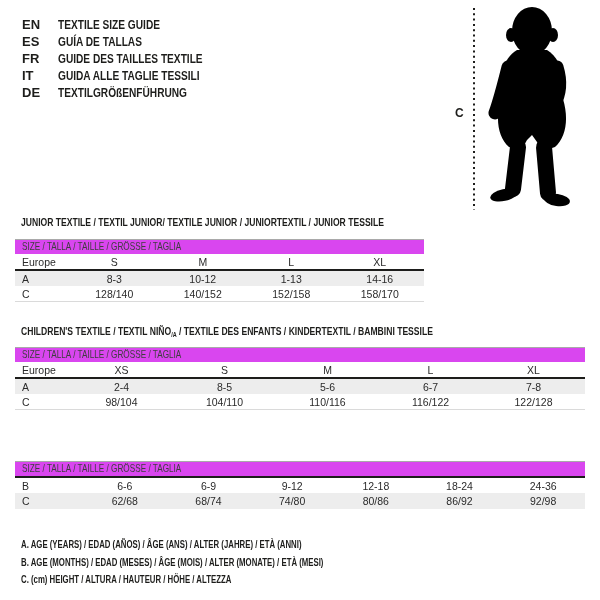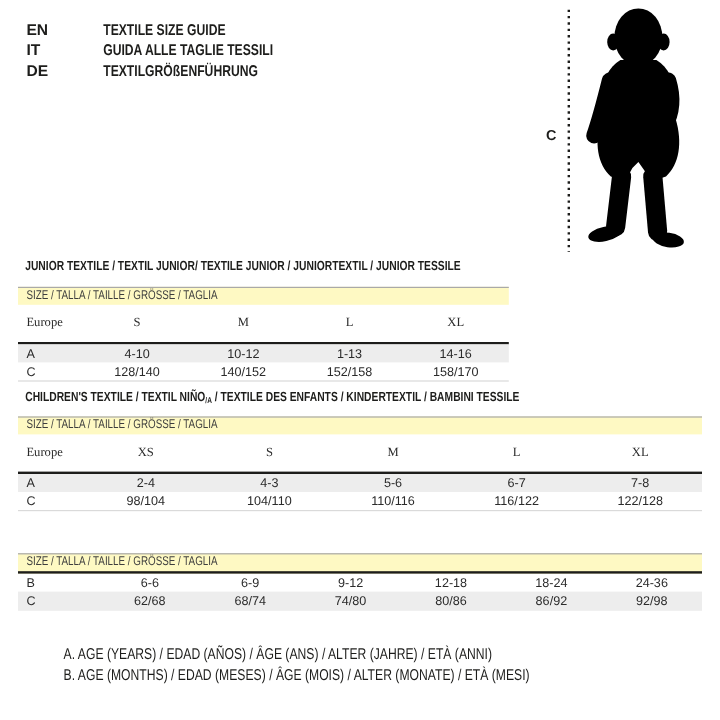--- a/index.html
+++ b/index.html
@@ -5,64 +5,72 @@
   * { margin:0; padding:0; box-sizing:border-box; }
   html,body { width:600px; height:600px; }
   body {
     position:relative; overflow:hidden; background:#ffffff;
     font-family:"Liberation Sans", sans-serif; color:#1d1d1b;
   }
   .scx { display:inline-block; transform:scaleX(0.78); transform-origin:0 50%; white-space:nowrap; }
 
   
   .lang-list { position:absolute; top:16px; left:22px; }
-  .lang-row { display:flex; height:17px; align-items:center; font-weight:bold; font-size:13px;gap:28px; }
+  .lang-row { display:flex; height:17px; align-items:center; font-weight:bold; font-size:13px; }
   .lang-code { width:36px; flex:0 0 36px; }
 
   
   .dotted-line { position:absolute; left:472px; top:8px; }
   .c-label { position:absolute; left:455px; top:106px; font-weight:bold; font-size:12px; }
   .baby { position:absolute; left:477px; top:3px; }
 
   
   .sec-title { position:absolute; left:21px; font-weight:bold; font-size:11px; line-height:15px; }
   .sub { font-size:7px; vertical-align:-2px; }
 
   
   .tbl { position:absolute; left:15px; }
   .size-bar {
-    height:15px; background:#fef9c3; border-top:1px solid #a9a9a9;
+    height:15px; background:#d946ef; border-top:1px solid #a9a9a9;
     color:#3e3e3e; font-size:10.5px; line-height:13px; padding-left:7px;
   }
   .size-bar.rule-below { height:17px; border-bottom:2px solid #1d1d1b; }
   .t-row { display:grid; align-items:center; font-size:10.5px; color:#2b2b2b; }
   .t-row > span { text-align:center; }
   .t-row > span:first-child { text-align:left; padding-left:7px; }
   .cols4 { grid-template-columns:55px repeat(4,1fr); }
   .cols5 { grid-template-columns:55px repeat(5,1fr); }
   .cols6 { grid-template-columns:68px repeat(6,1fr); }
-  .euro-row { height:33px; border-bottom:2px solid #1d1d1b;font-family:Liberation Serif, serif; }
+  .euro-row { height:17px; border-bottom:2px solid #1d1d1b; }
   .data-row { height:15px; }
   .data-row.tall { height:16px; }
   .shaded { background:#ededed; }
   .last-rule { border-bottom:1px solid #dadada; }
 
   
-  .footnotes { position:absolute; left:21px; top:536px; font-weight:normal; font-size:13px;margin-left:32px; }
+  .footnotes { position:absolute; left:21px; top:536px; font-weight:bold; font-size:10px; }
   .footnotes .fn-line { height:17.5px; line-height:17.5px; }
 </style>
 </head>
 <body>
 
 <div>
 
   <div class="lang-list">
     <div class="lang-row">
       <span class="lang-code">EN</span>
       <span class="scx">TEXTILE SIZE GUIDE</span>
+    </div>
+    <div class="lang-row">
+      <span class="lang-code">ES</span>
+      <span class="scx">GUÍA DE TALLAS</span>
+    </div>
+    <div class="lang-row">
+      <span class="lang-code">FR</span>
+      <span class="scx">GUIDE DES TAILLES TEXTILE</span>
     </div>
     <div class="lang-row">
       <span class="lang-code">IT</span>
       <span class="scx">GUIDA ALLE TAGLIE TESSILI</span>
     </div>
     <div class="lang-row">
       <span class="lang-code">DE</span>
       <span class="scx">TEXTILGRÖßENFÜHRUNG</span>
     </div>
   </div>
@@ -96,21 +104,21 @@
     </div>
     <div class="t-row cols4 euro-row">
       <span>Europe</span>
       <span>S</span>
       <span>M</span>
       <span>L</span>
       <span>XL</span>
     </div>
     <div class="t-row cols4 data-row shaded">
       <span>A</span>
-      <span>4-10</span>
+      <span>8-3</span>
       <span>10-12</span>
       <span>1-13</span>
       <span>14-16</span>
     </div>
     <div class="t-row cols4 data-row tall last-rule">
       <span>C</span>
       <span>128/140</span>
       <span>140/152</span>
       <span>152/158</span>
       <span>158/170</span>
@@ -128,21 +136,21 @@
       <span>Europe</span>
       <span>XS</span>
       <span>S</span>
       <span>M</span>
       <span>L</span>
       <span>XL</span>
     </div>
     <div class="t-row cols5 data-row shaded">
       <span>A</span>
       <span>2-4</span>
-      <span>4-3</span>
+      <span>8-5</span>
       <span>5-6</span>
       <span>6-7</span>
       <span>7-8</span>
     </div>
     <div class="t-row cols5 data-row tall last-rule">
       <span>C</span>
       <span>98/104</span>
       <span>104/110</span>
       <span>110/116</span>
       <span>116/122</span>
@@ -172,15 +180,16 @@
       <span>74/80</span>
       <span>80/86</span>
       <span>86/92</span>
       <span>92/98</span>
     </div>
   </div>
 
   <div class="footnotes">
     <div class="fn-line"><span class="scx">A. AGE (YEARS) / EDAD (AÑOS) / ÂGE (ANS) / ALTER (JAHRE) / ETÀ (ANNI)</span></div>
     <div class="fn-line"><span class="scx">B. AGE (MONTHS) / EDAD (MESES) / ÂGE (MOIS) / ALTER (MONATE) / ETÀ (MESI)</span></div>
+    <div class="fn-line"><span class="scx">C. (cm) HEIGHT / ALTURA / HAUTEUR / HÖHE / ALTEZZA</span></div>
   </div>
 
 </div>
 
 </body></html>

